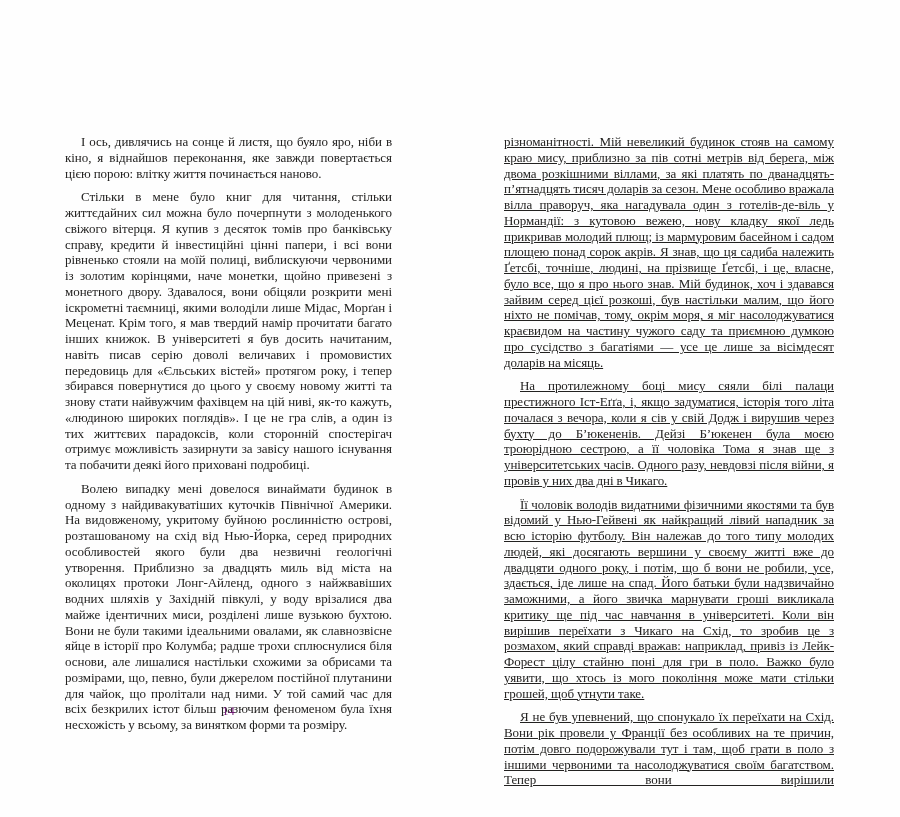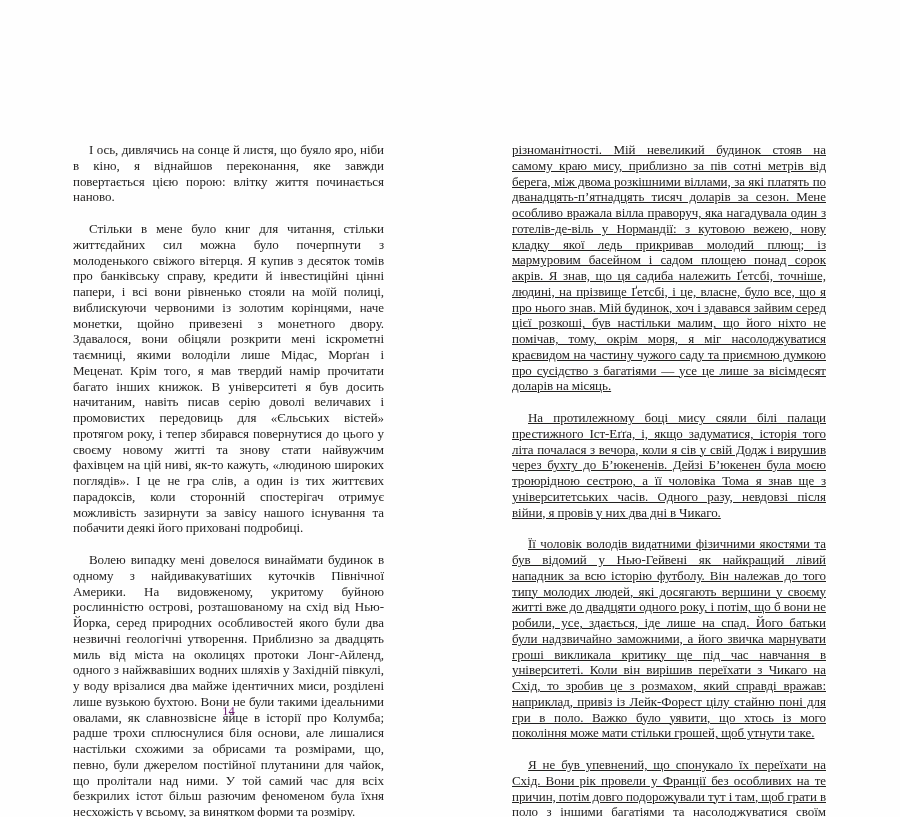--- a/index.html
+++ b/index.html
@@ -20,21 +20,21 @@
     inset: 0;
   }
   .page {
     position: absolute;
     top: 126px;
   }
   .page--left  { left: 57px;  width: 343px; }
   .page--right { left: 496px; width: 346px; text-decoration: underline; }
   .text-column { width: 100%; }
   .para {
-    margin: 16px;
+    margin: 8px;
     padding: 0;
     font-size: 13px;
     line-height: 15.75px;
     text-align: justify;
     letter-spacing: -0.05px;
     word-spacing: -0.2px;
     color: #232221;
   }
   .para--indent { text-indent: 16px; }
   
@@ -61,17 +61,17 @@
       <p class="para para--indent">Волею випадку мені довелося винаймати будинок в одному з найдивакуватіших куточків Північної Америки. На видовженому, укритому буйною рослинністю острові, розташованому на схід від Нью-Йорка, серед природних особливостей якого були два незвичні геологічні утворення. Приблизно за двадцять миль від міста на околицях протоки Лонг-Айленд, одного з найжвавіших водних шляхів у Західній півкулі, у воду врізалися два майже ідентичних миси, розділені лише вузькою бухтою. Вони не були такими ідеальними овалами, як славнозвісне яйце в історії про Колумба; радше трохи сплюснулися біля основи, але лишалися настільки схожими за обрисами та розмірами, що, певно, були джерелом постійної плутанини для чайок, що пролітали над ними. У той самий час для всіх безкрилих істот більш разючим феноменом була їхня несхожість у всьому, за винятком форми та розміру.</p>
     </div>
     <div class="folio">14</div>
   </section>
 
   <section class="page page--right">
     <div class="text-column">
       <p class="para">різноманітності. Мій невеликий будинок стояв на самому краю мису, приблизно за пів сотні метрів від берега, між двома розкішними віллами, за які платять по дванадцять-п’ятнадцять тисяч доларів за сезон. Мене особливо вражала вілла праворуч, яка нагадувала один з готелів-де-віль у Нормандії: з кутовою вежею, нову кладку якої ледь прикривав молодий плющ; із мармуровим басейном і садом площею понад сорок акрів. Я знав, що ця садиба належить Ґетсбі, точніше, людині, на прізвище Ґетсбі, і це, власне, було все, що я про нього знав. Мій будинок, хоч і здавався зайвим серед цієї розкоші, був настільки малим, що його ніхто не помічав, тому, окрім моря, я міг насолоджуватися краєвидом на частину чужого саду та приємною думкою про сусідство з багатіями — усе це лише за вісімдесят доларів на місяць.</p>
       <p class="para para--indent">На протилежному боці мису сяяли білі палаци престижного Іст-Еґґа, і, якщо задуматися, історія того літа почалася з вечора, коли я сів у свій Додж і вирушив через бухту до Б’юкененів. Дейзі Б’юкенен була моєю троюрідною сестрою, а її чоловіка Тома я знав ще з університетських часів. Одного разу, невдовзі після війни, я провів у них два дні в Чикаго.</p>
       <p class="para para--indent">Її чоловік володів видатними фізичними якостями та був відомий у Нью-Гейвені як найкращий лівий нападник за всю історію футболу. Він належав до того типу молодих людей, які досягають вершини у своєму житті вже до двадцяти одного року, і потім, що б вони не робили, усе, здається, іде лише на спад. Його батьки були надзвичайно заможними, а його звичка марнувати гроші викликала критику ще під час навчання в університеті. Коли він вирішив переїхати з Чикаго на Схід, то зробив це з розмахом, який справді вражав: наприклад, привіз із Лейк-Форест цілу стайню поні для гри в поло. Важко було уявити, що хтось із мого покоління може мати стільки грошей, щоб утнути таке.</p>
-      <p class="para para--indent para--cut">Я не був упевнений, що спонукало їх переїхати на Схід. Вони рік провели у Франції без особливих на те причин, потім довго подорожували тут і там, щоб грати в поло з іншими багатіями та насолоджуватися своїм багатством. Тепер вони вирішили</p>
+      <p class="para para--indent para--cut">Я не був упевнений, що спонукало їх переїхати на Схід. Вони рік провели у Франції без особливих на те причин, потім довго подорожували тут і там, щоб грати в поло з іншими червоними та насолоджуватися своїм багатством. Тепер вони вирішили</p>
     </div>
   </section>
 
 </div>
 
 </body></html>

